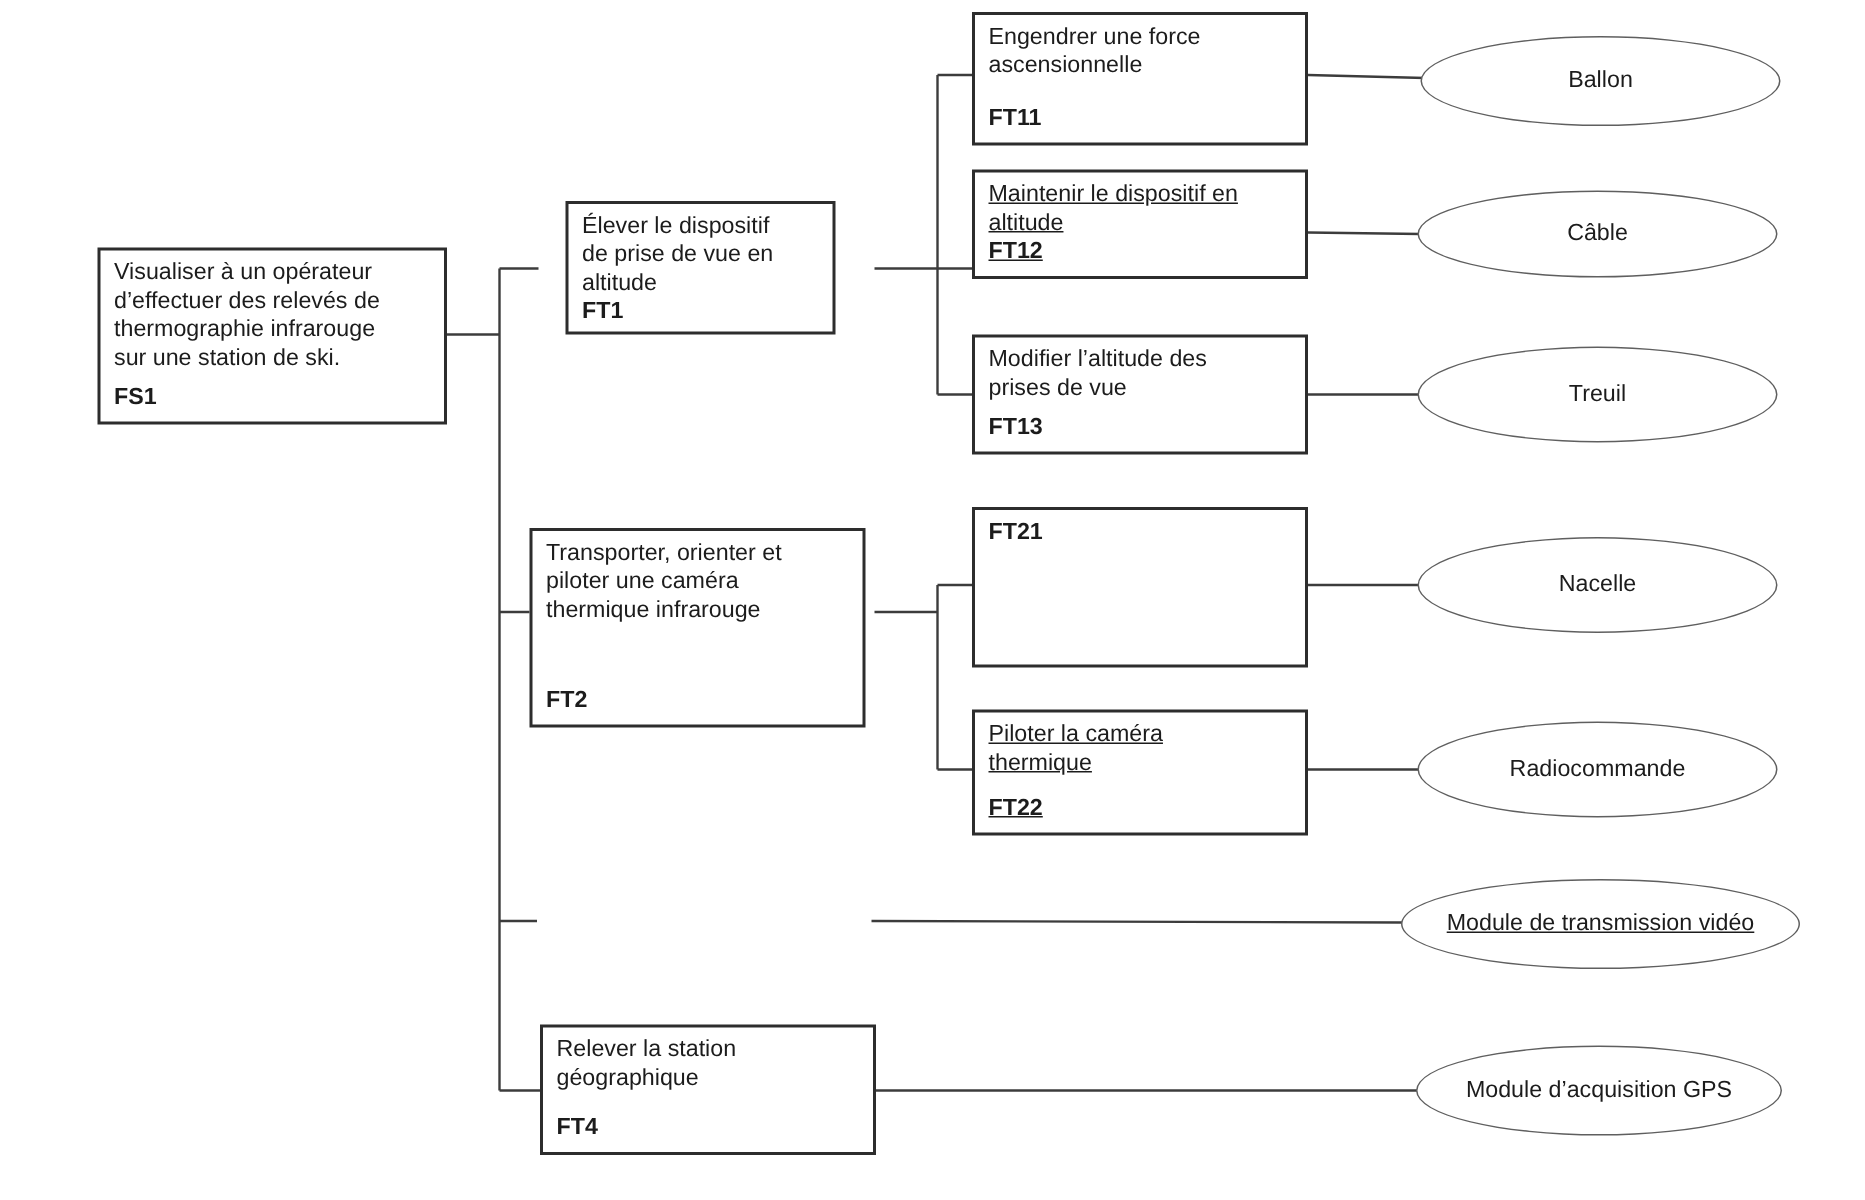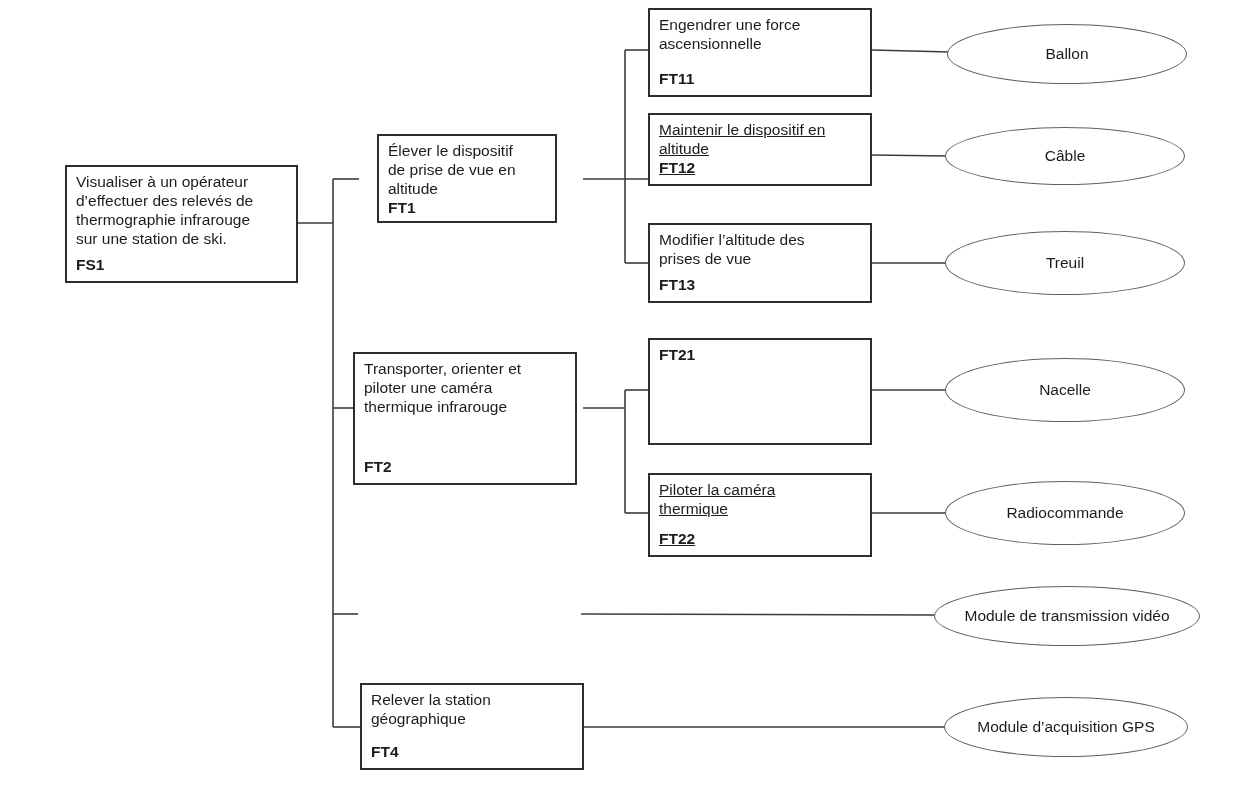--- a/index.html
+++ b/index.html
@@ -60,21 +60,21 @@
   .b-ft12 { left: 648px; top: 113px; width: 224px; height: 73px; text-decoration: underline;  }
   .b-ft13 { left: 648px; top: 223px; width: 224px; height: 80px;  }
   .b-ft21 { left: 648px; top: 338px; width: 224px; height: 107px; }
   .b-ft22 { left: 648px; top: 473px; width: 224px; height: 84px; text-decoration: underline;  }
   
   .e-0 { left: 947px; top: 24px;  width: 240px; height: 60px; }
   .e-1 { left: 945px; top: 127px; width: 240px; height: 58px; }
   .e-2 { left: 945px; top: 231px; width: 240px; height: 64px; }
   .e-3 { left: 945px; top: 358px; width: 240px; height: 64px; }
   .e-4 { left: 945px; top: 481px; width: 240px; height: 64px; }
-  .e-5 { left: 934px; top: 586px; width: 266px; height: 60px; }
+  .e-5 { left: 934px; top: 586px; width: 266px; height: 60px; text-decoration: underline; }
   .e-6 { left: 944px; top: 697px; width: 244px; height: 60px; }
   line { stroke: #3c3c3c; stroke-width: 1.6; }
 </style>
 </head>
 <body>
 
 <div id="canvas">
 
   <svg id="wires" viewBox="0 0 1243 800" xmlns="http://www.w3.org/2000/svg">
 

